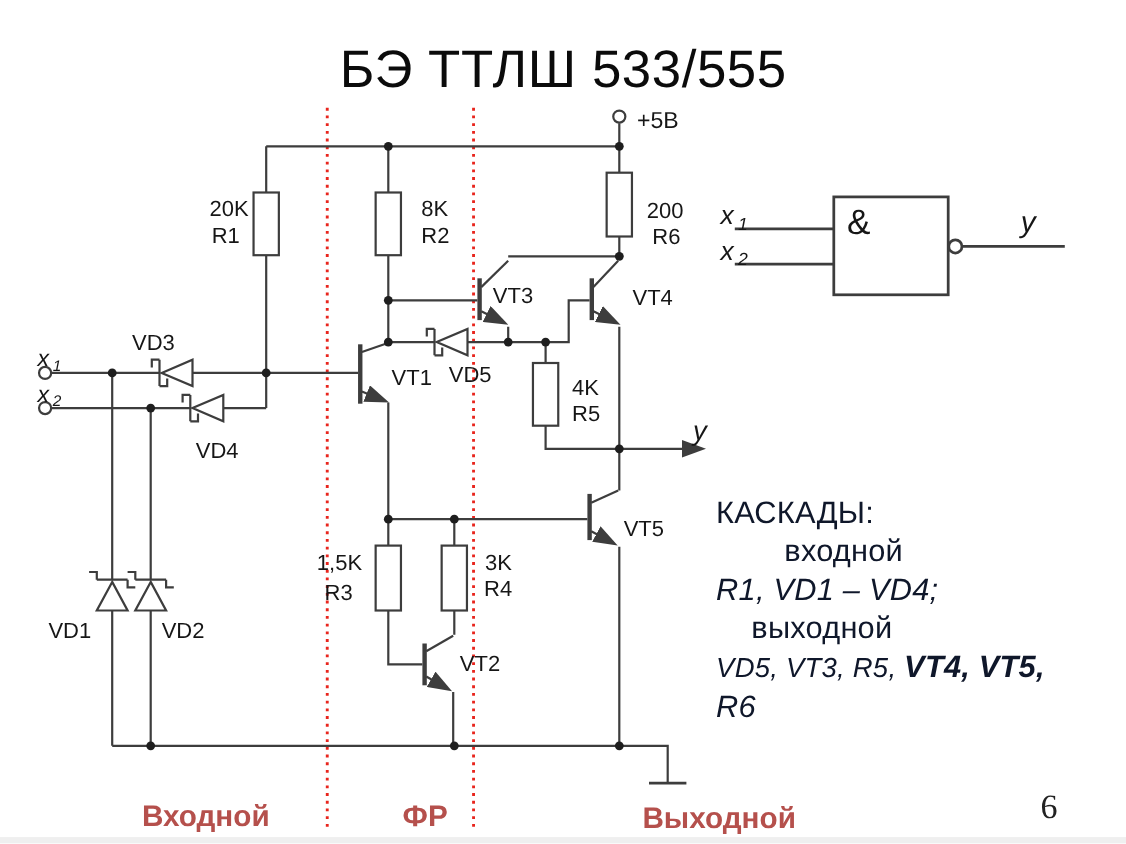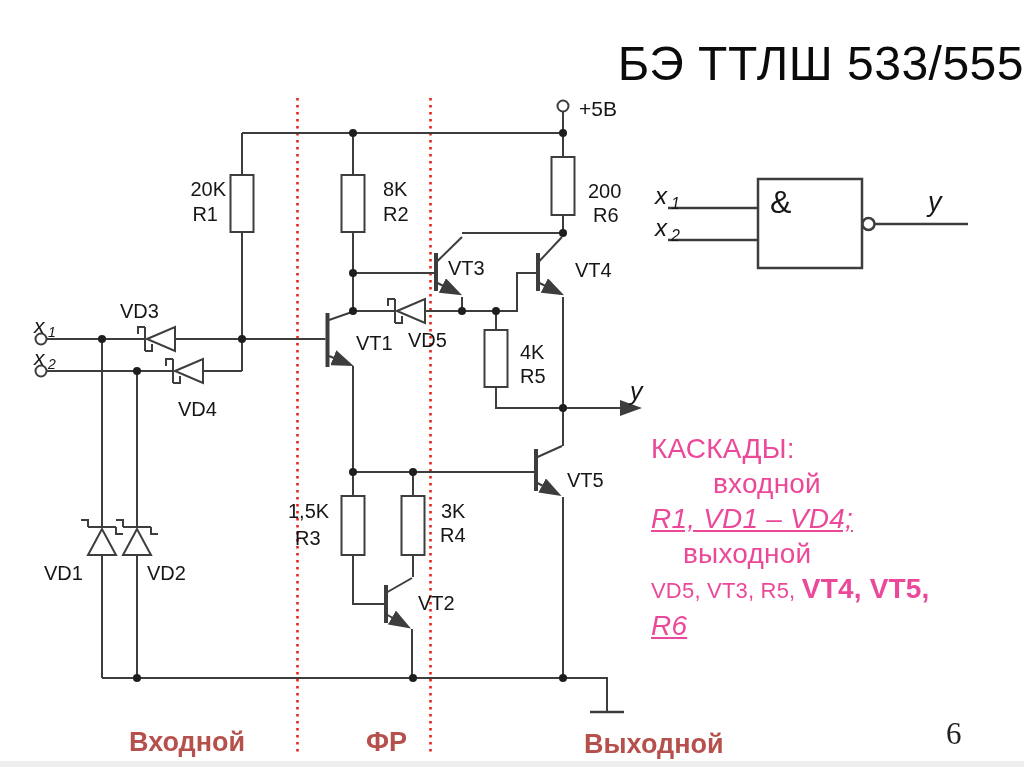--- a/index.html
+++ b/index.html
@@ -1,27 +1,27 @@
 <!DOCTYPE html>
 <html><head>
 <meta charset="utf-8">
 <style>
   html,body{margin:0;padding:0;background:#fff;}
   .slide{position:relative;width:1024px;height:767px;background:#ffffff;overflow:hidden;
          font-family:"Liberation Sans",sans-serif;color:#111;}
-  .title{position:absolute;top:36px;left:0;width:100%;text-align:right;
+  .title{position:absolute;top:36px;left:0;width:100%;text-align:center;
          font-size:48px;font-weight:400;color:#0b0b0b;letter-spacing:0.5px;}
   svg text{font-family:"Liberation Sans",sans-serif;fill:#161616;}
-  .cascades{position:absolute;left:651px;top:431px;width:372px;font-size:28px;
-            line-height:35px;color:#ec4899;letter-spacing:0.2px;}
+  .cascades{position:absolute;left:651px;top:448px;width:372px;font-size:28px;
+            line-height:35px;color:#0f172a;letter-spacing:0.2px;}
   .cascades .ind1{margin-left:62px;}
   .cascades .ind2{margin-left:32px;}
-  .it{font-style:italic;text-decoration:underline;}
-  .small-it{font-size:22px;}
-  .bold-it{font-weight:bold;}
+  .it{font-style:italic;}
+  .small-it{font-style:italic;font-size:25px;}
+  .bold-it{font-style:italic;font-weight:bold;}
   .section-label{position:absolute;font-size:27px;font-weight:bold;color:#b5504c;}
   .sec-input{left:129px;top:727px;}
   .sec-phase{left:366px;top:727px;}
   .sec-output{left:584px;top:729px;}
   .page-num{position:absolute;left:946px;top:716px;font-family:"Liberation Serif",serif;
             font-size:31px;color:#222;}
   .bottom-strip{position:absolute;left:0;bottom:0;width:100%;height:6px;background:#efefef;}
 </style>
 </head>
 <body>

